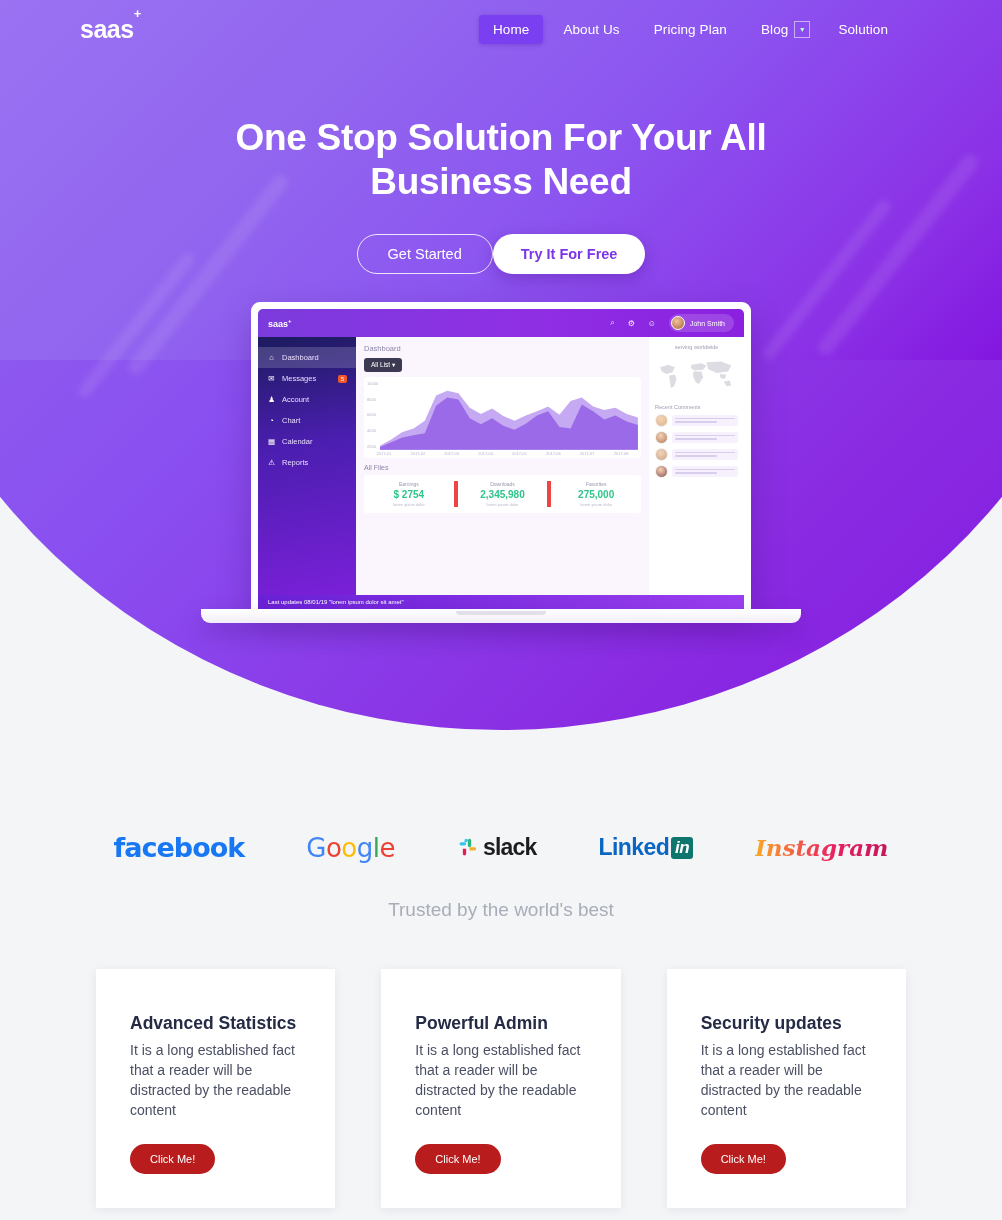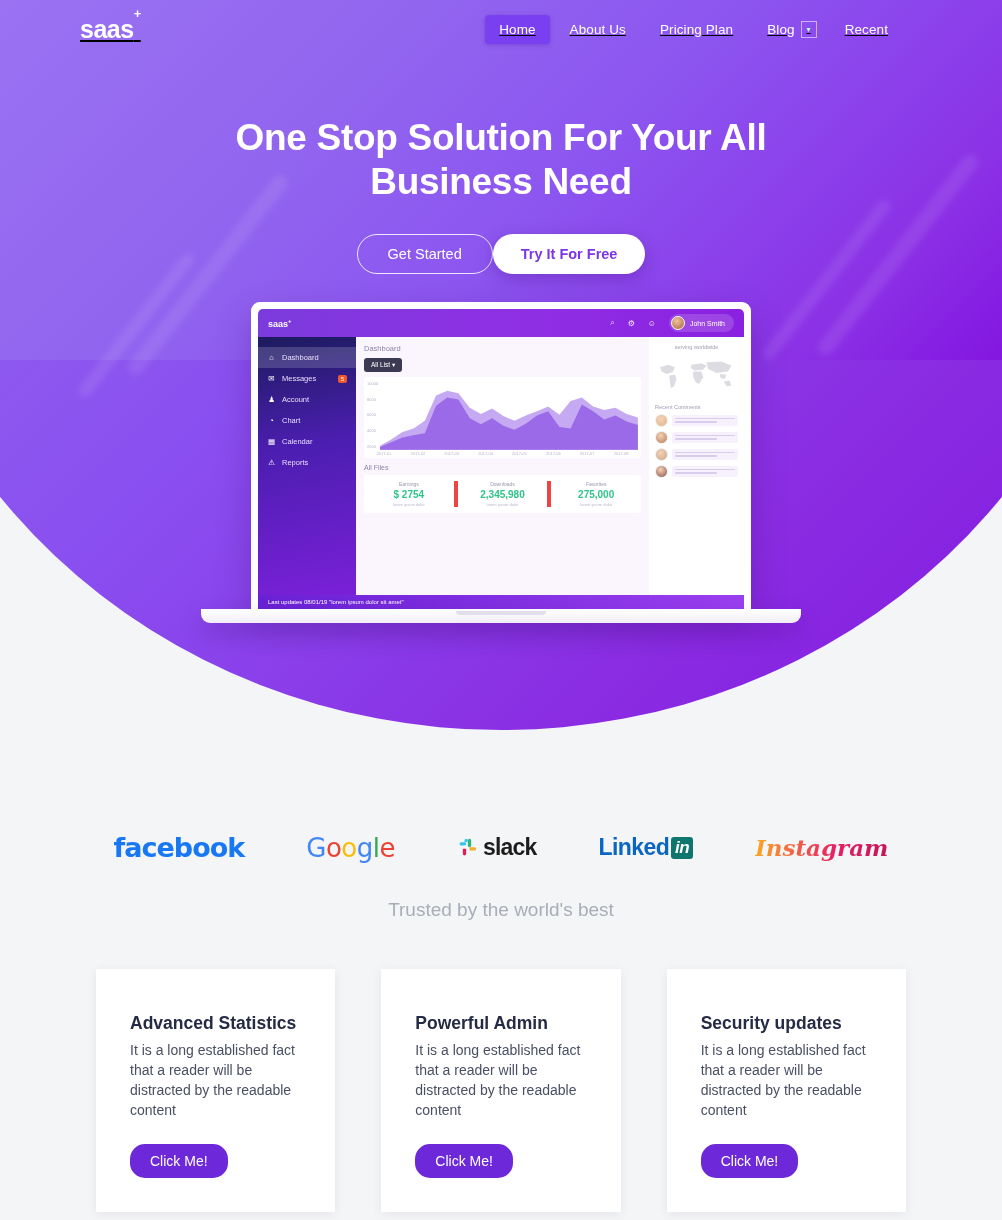--- a/index.html
+++ b/index.html
@@ -46,21 +46,20 @@
   .s3 { width: 16px; height: 250px; left: 890px; top: 130px; }
   .s4 { width: 13px; height: 200px; left: 820px; top: 180px; }
 
   
   .nav {
     position: relative; z-index: 6;
     height: 58px;
     display: flex;
     align-items: center;
     padding: 0 100px 0 80px;
-    text-decoration: underline;
   }
   .logo {
     color: #fff;
     font-size: 25px;
     font-weight: 700;
     letter-spacing: -0.5px;
     position: relative;
     cursor: pointer;
   }
   .logo sup { font-size: 13px; top: -10px; position: relative; font-weight: 600; }
@@ -272,23 +271,23 @@
   .card {
     flex: 1;
     background: #fff;
     padding: 44px 34px 34px;
     box-shadow: 0 2px 10px rgba(30,20,70,0.07);
   }
   .card-title { color: #252a45; font-size: 17.5px; font-weight: 700; margin-bottom: 6px; }
   .card-text { color: #4a4f63; font-size: 14px; line-height: 20px; }
   .click-btn {
     margin-top: 24px;
-    background: #6d28d9;
+    background: #b91c1c;
     color: #fff; border: none;
-    font-size: 14px;
+    font-size: 11px;
     padding: 9px 20px;
     border-radius: 15px;
     cursor: pointer;
     font-family: inherit;
   }
 </style>
 </head>
 <body>
 
 <section class="hero">
@@ -304,21 +303,21 @@
       <span>saas</span><sup>+</sup>
     </div>
     <div class="nav-links">
       <div class="nav-link active">Home</div>
       <div class="nav-link">About Us</div>
       <div class="nav-link">Pricing Plan</div>
       <div class="nav-link nav-blog">
         <span>Blog</span>
         <span class="caret-box">▾</span>
       </div>
-      <div class="nav-link">Recent</div>
+      <div class="nav-link">Solution</div>
     </div>
   </nav>
 
   <div class="hero-copy">
     <h1 class="hero-title">One Stop Solution For Your All Business Need</h1>
     <div class="hero-btns">
       <button class="btn-outline">Get Started</button>
       <button class="btn-white">Try It For Free</button>
     </div>
   </div>

